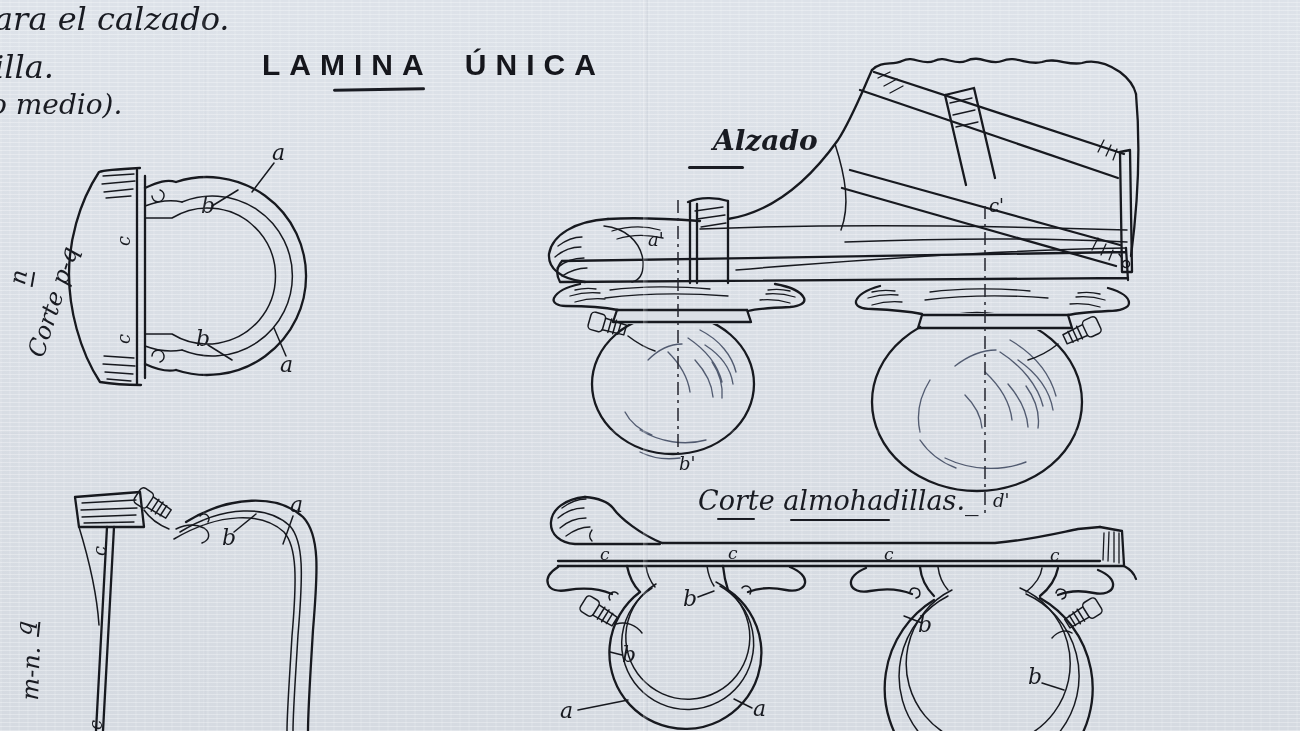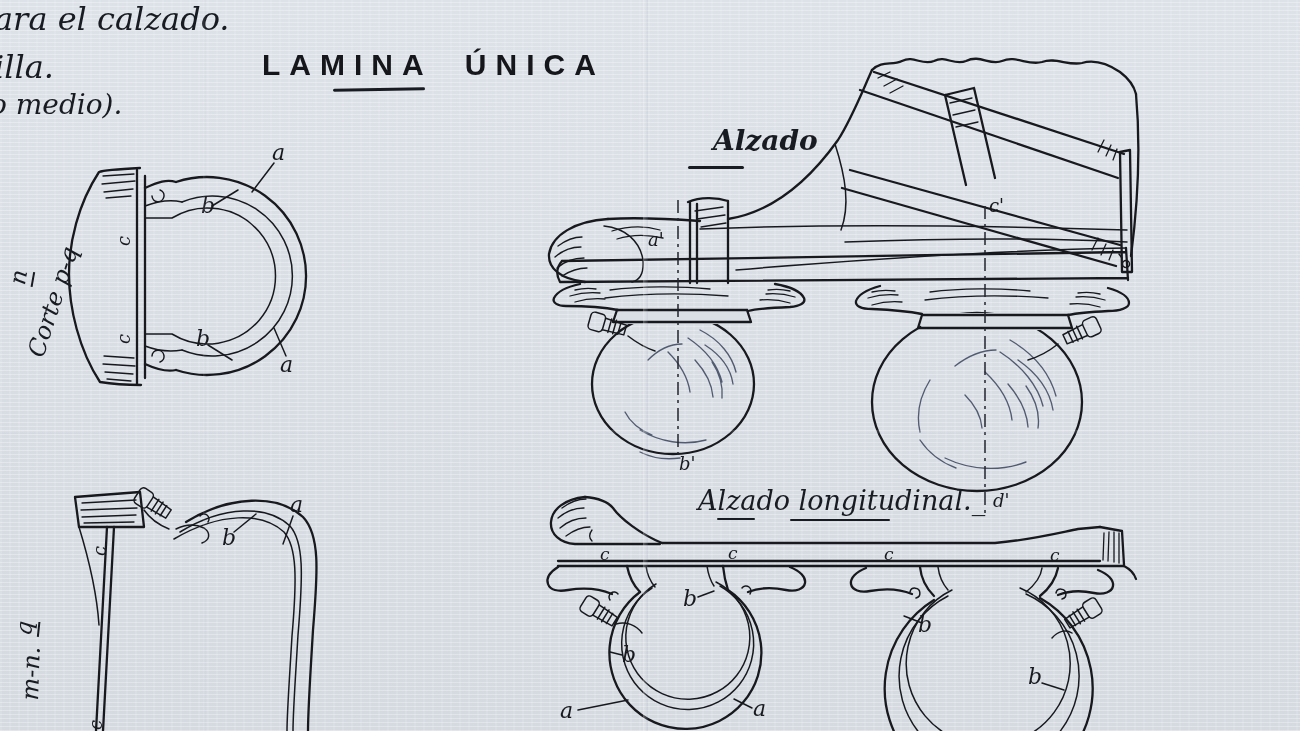--- a/index.html
+++ b/index.html
@@ -198,21 +198,21 @@
 <div class="abs hand" style="left:-6px;top:48px;font-size:32px;">illa.</div>
 <div class="abs hand" style="left:-10px;top:88px;font-size:28px;">o medio).</div>
 
 <div class="abs lettered" style="left:262px;top:48px;font-size:30px;">LAMINA ÚNICA</div>
 <div class="uline" style="left:333px;top:88px;width:92px;height:3px;transform:rotate(-1deg);"></div>
 
 
 <div class="abs hand" style="left:666px;top:124px;font-size:28px;font-weight:600;margin-left:47px;">Alzado</div>
 <div class="uline" style="left:688px;top:166px;width:56px;height:2.5px;"></div>
 
-<div class="abs hand" style="left:698px;top:485px;font-size:27px;">Alzado longitudinal._</div>
+<div class="abs hand" style="left:698px;top:485px;font-size:27px;">Corte almohadillas._</div>
 <div class="uline" style="left:717px;top:518px;width:38px;height:2px;"></div>
 <div class="uline" style="left:790px;top:519px;width:100px;height:2px;"></div>
 
 <div class="abs hand rot" style="left:22px;top:352px;font-size:24px;transform:rotate(-72deg);">Corte p-q</div>
 <div class="abs hand rot" style="left:16px;top:700px;font-size:24px;transform:rotate(-88deg);">m-n.</div>
 <div class="abs hand rot" style="left:4px;top:282px;font-size:23px;transform:rotate(-80deg);border-bottom:2px solid #191b22;padding-bottom:1px;">n</div>
 <div class="abs hand rot" style="left:10px;top:634px;font-size:23px;transform:rotate(-84deg);border-bottom:2px solid #191b22;padding-bottom:1px;">q</div>
 
 <div class="crease" style="left:643px;top:0;width:5px;height:731px;opacity:.5;background:linear-gradient(90deg, rgba(255,255,255,.6), rgba(122,132,150,.22));"></div>
 <div class="crease" style="left:0;top:430px;width:1300px;height:4px;opacity:.3;background:linear-gradient(180deg, rgba(255,255,255,.55), rgba(122,132,150,.18));"></div>

